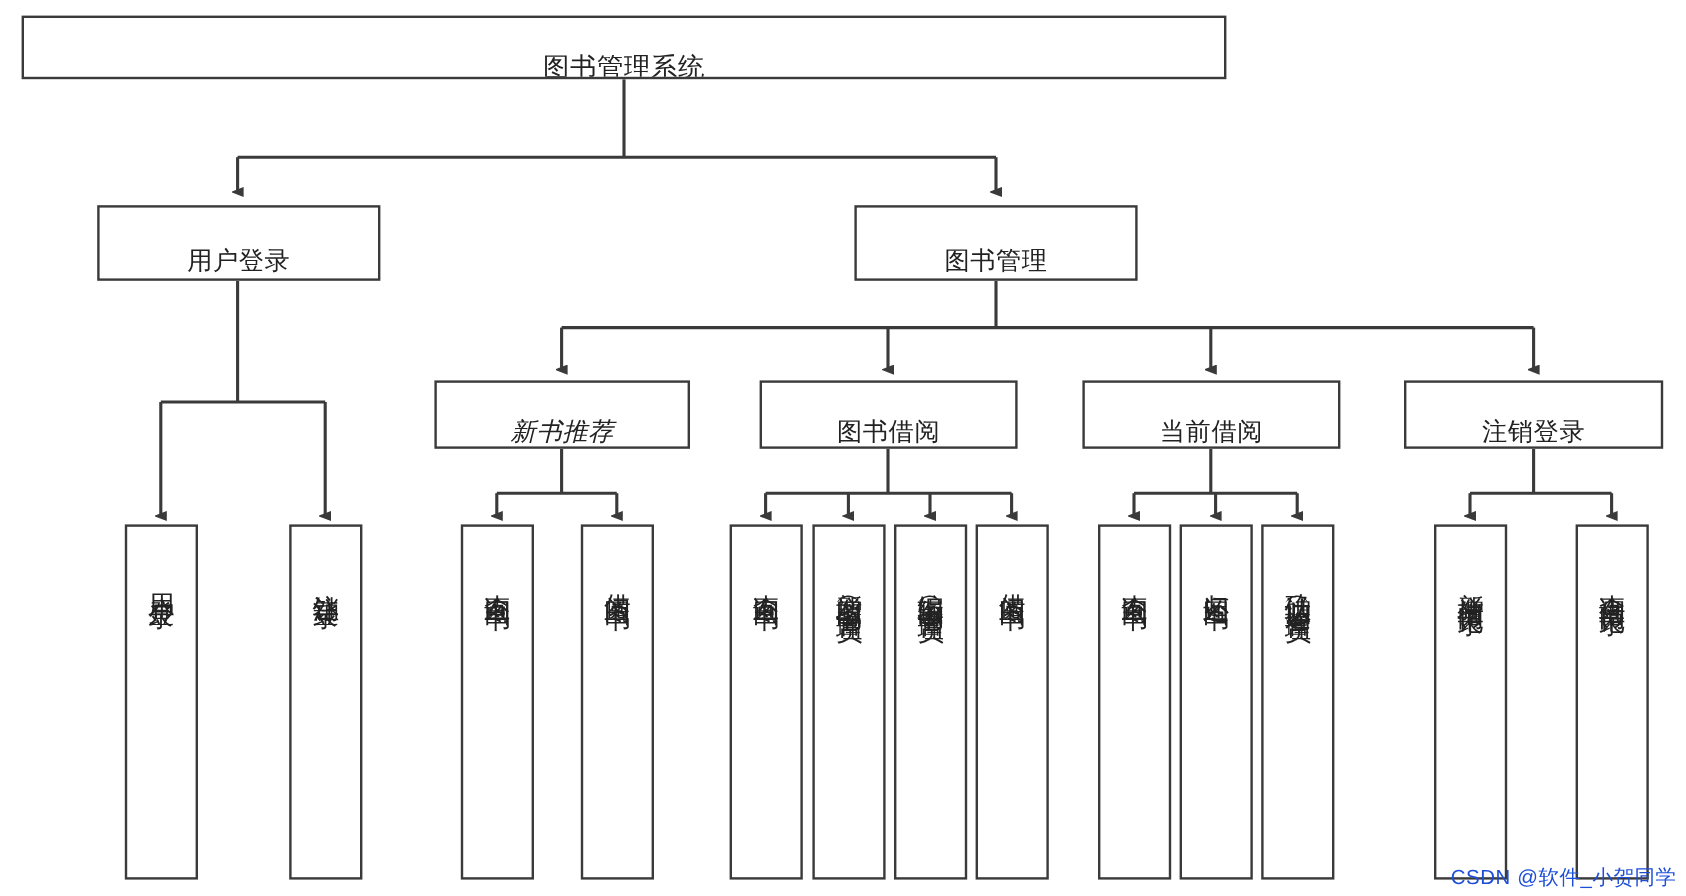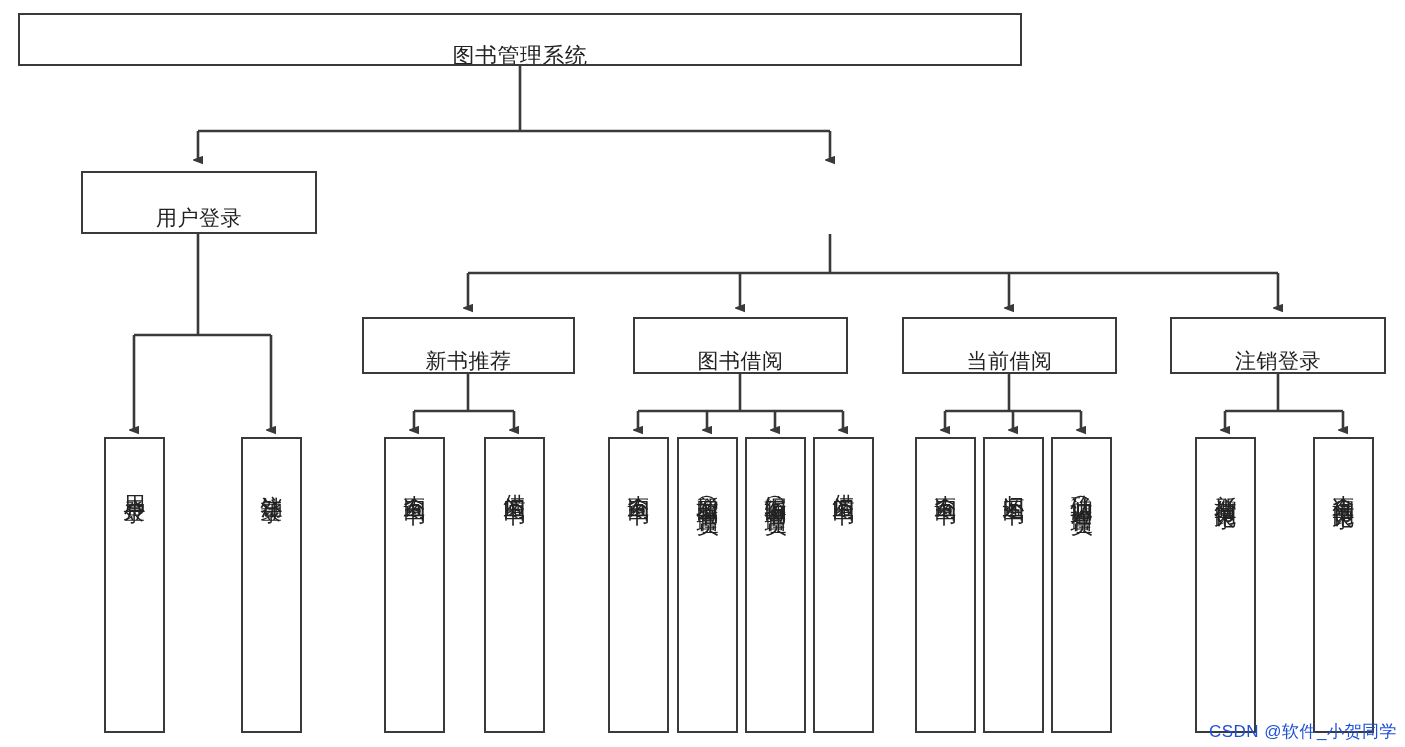--- a/index.html
+++ b/index.html
@@ -131,22 +131,25 @@
     </g>
   </svg>
 
   <div class="node horiz root" style="left:18px; top:13px; width:1004px; height:53px;">
     <span class="label">图书管理系统</span>
   </div>
 
   <div class="node horiz" style="left:81px; top:171px; width:236px; height:63px;">
     <span class="label">用户登录</span>
   </div>
-
-  <div class="node horiz" style="left:362px; top:317px; width:213px; height:57px;">
+  <div class="node horiz" style="left:712px; top:171px; width:236px; height:63px;">
+    <span class="label">图书管理</span>
+  </div>
+
+  <div class="node horiz" style="left:362px; top:317px; width:213px; height:57px;font-style:italic;">
     <span class="label">新书推荐</span>
   </div>
   <div class="node horiz" style="left:902px; top:317px; width:215px; height:57px;">
     <span class="label">当前借阅</span>
   </div>
   <div class="node horiz" style="left:633px; top:317px; width:215px; height:57px;">
     <span class="label">图书借阅</span>
   </div>
   <div class="node horiz" style="left:1170px; top:317px; width:216px; height:57px;">
     <span class="label">注销登录</span>

